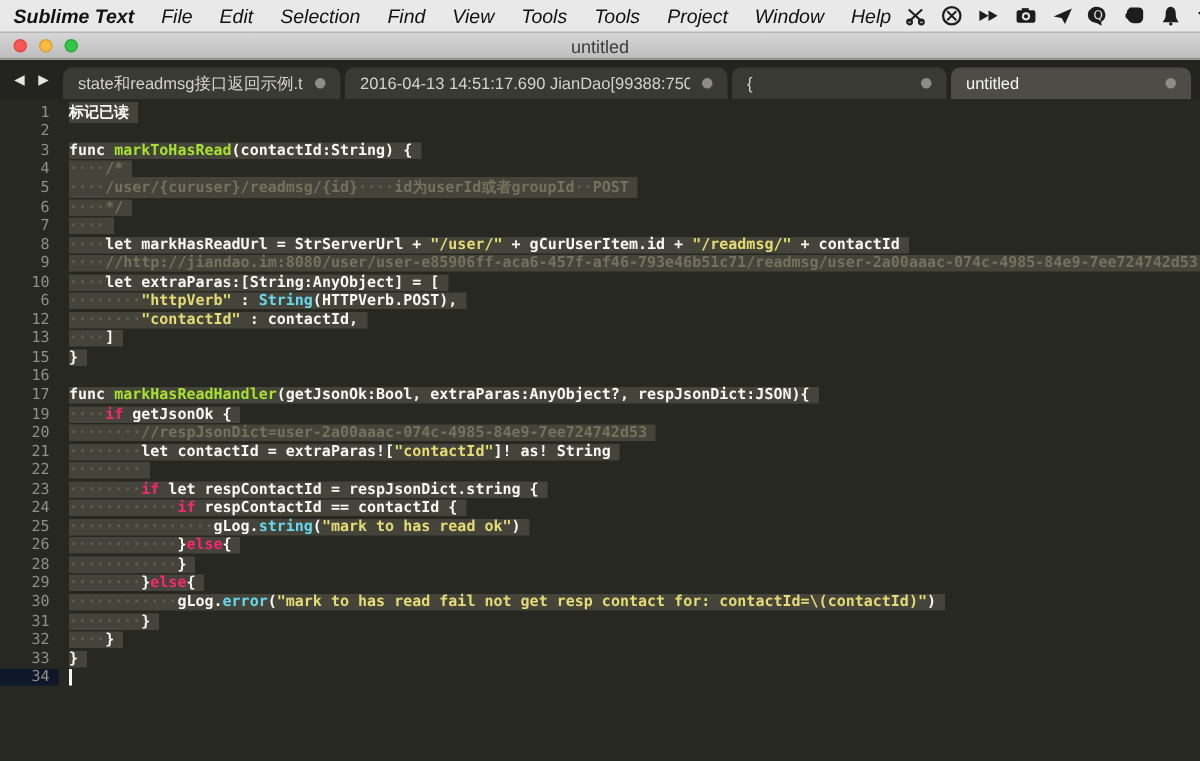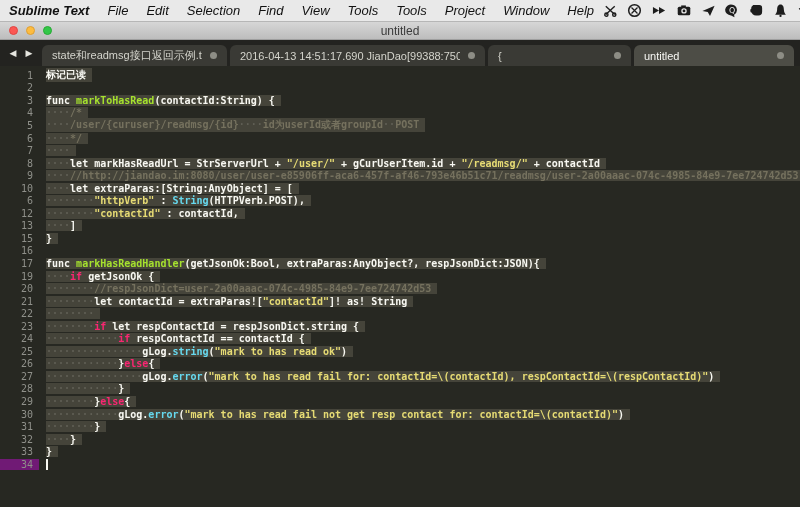--- a/index.html
+++ b/index.html
@@ -48,21 +48,21 @@
         color:#8f908a; font-weight:normal; }
   .codecell { padding-left:7px; white-space:pre; color:#f8f8f2; }
   .sel { background:#45443a; padding-right:6px; display:inline-block; min-width:4px; }
   .tk-w  { color:#f8f8f2; }
   .tk-y  { color:#e6db74; }
   .tk-c  { color:#66d9ef; }
   .tk-g  { color:#a6e22e; }
   .tk-p  { color:#f92672;text-align:right; }
   .tk-cm { color:#75715e; }
   .tk-d  { color:#605f55; }
-  .line.cur .ln { background:#701a75; }
+  .line.cur .ln { background:#0f172a; }
   .caret { display:inline-block; width:2px; height:11px; background:#f8f8f2;
            vertical-align:middle; }
 </style>
 </head>
 <body>
 
 <div class="menubar">
   <span style="display:flex;align-items:center;font-style:italic;">
       <span class="mi app">Sublime Text</span>
       <span class="mi">File</span>
@@ -270,24 +270,20 @@
       </div>
       <div class="line">
         <span class="ln">25</span>
         <span class="codecell"><span class="sel"><span class="tk-d">················</span><span class="tk-w">gLog.</span><span class="tk-c">string</span><span class="tk-w">(</span><span class="tk-y">"mark to has read ok"</span><span class="tk-w">)</span></span></span>
       </div>
       <div class="line">
         <span class="ln">26</span>
         <span class="codecell"><span class="sel"><span class="tk-d">············</span><span class="tk-w">}</span><span class="tk-p">else</span><span class="tk-w">{</span></span></span>
       </div>
       <div class="line">
-        <span class="ln">27</span>
-        <span class="codecell"><span class="sel"><span class="tk-d">················</span><span class="tk-w">gLog.</span><span class="tk-c">error</span><span class="tk-w">(</span><span class="tk-y">"mark to has read fail for: contactId=\(contactId), respContactId=\(respContactId)"</span><span class="tk-w">)</span></span></span>
-      </div>
-      <div class="line">
         <span class="ln">28</span>
         <span class="codecell"><span class="sel"><span class="tk-d">············</span><span class="tk-w">}</span></span></span>
       </div>
       <div class="line">
         <span class="ln">29</span>
         <span class="codecell"><span class="sel"><span class="tk-d">········</span><span class="tk-w">}</span><span class="tk-p">else</span><span class="tk-w">{</span></span></span>
       </div>
       <div class="line">
         <span class="ln">30</span>
         <span class="codecell"><span class="sel"><span class="tk-d">············</span><span class="tk-w">gLog.</span><span class="tk-c">error</span><span class="tk-w">(</span><span class="tk-y">"mark to has read fail not get resp contact for: contactId=\(contactId)"</span><span class="tk-w">)</span></span></span>

